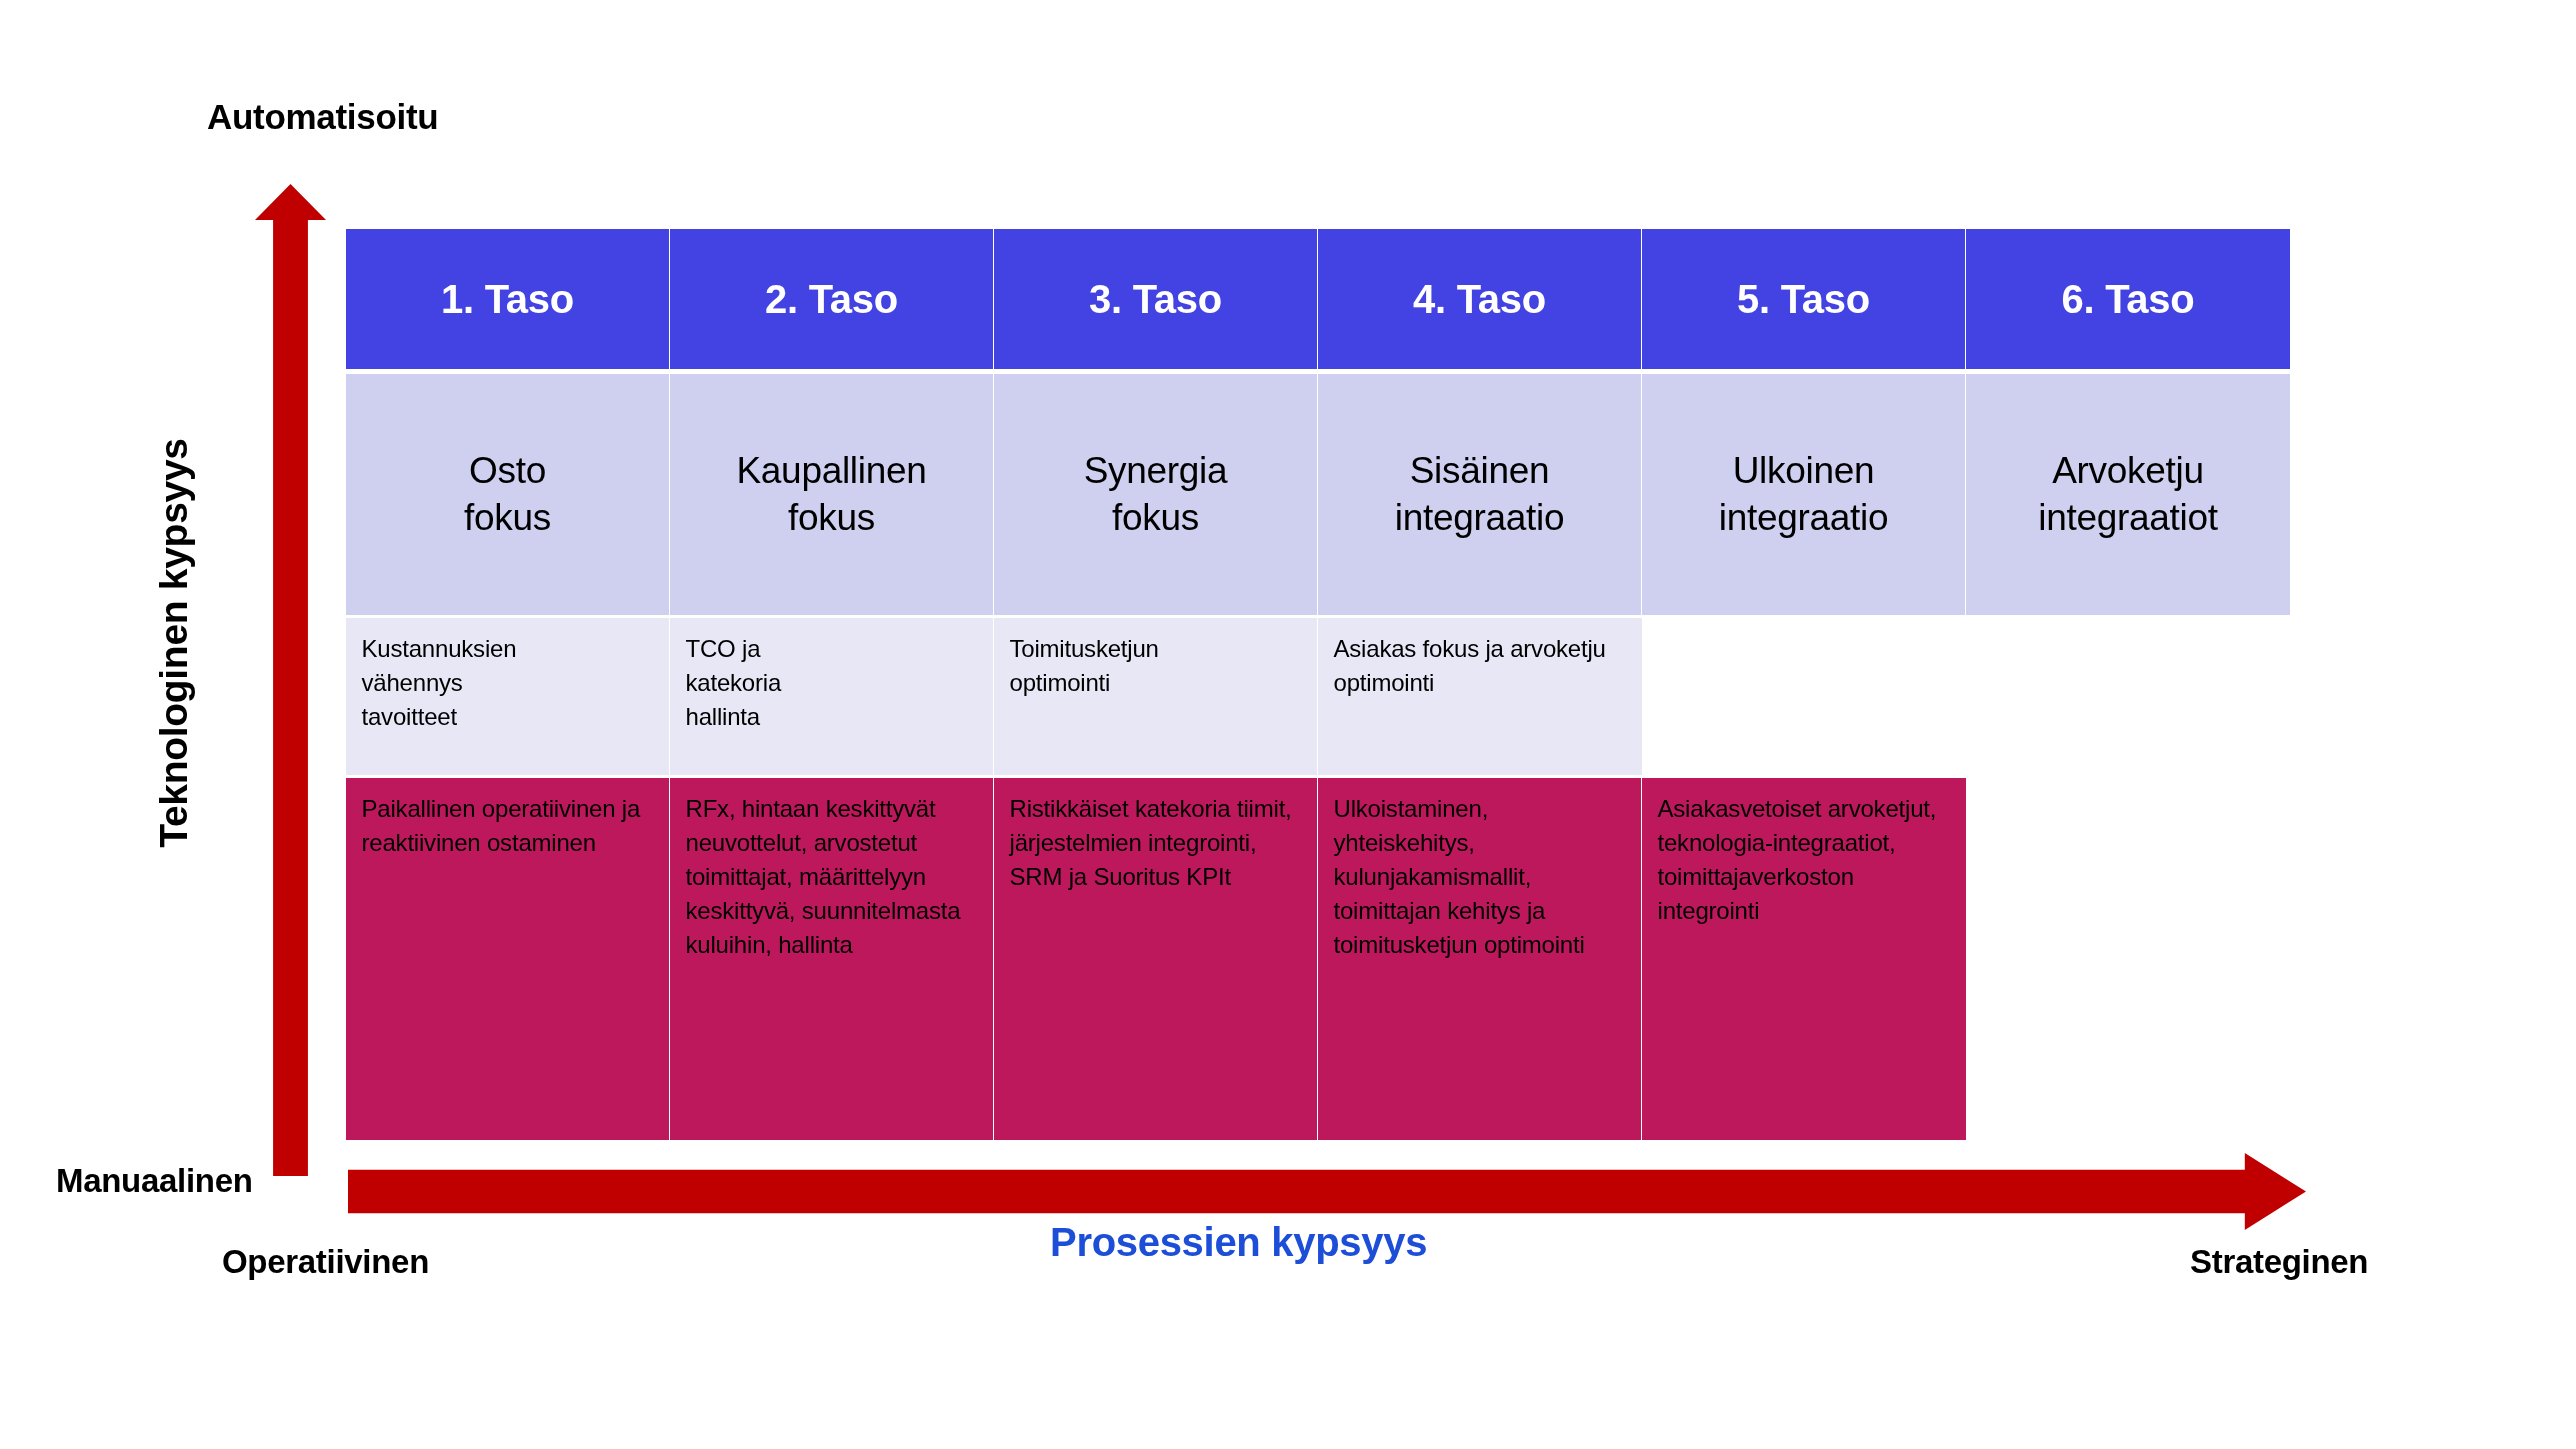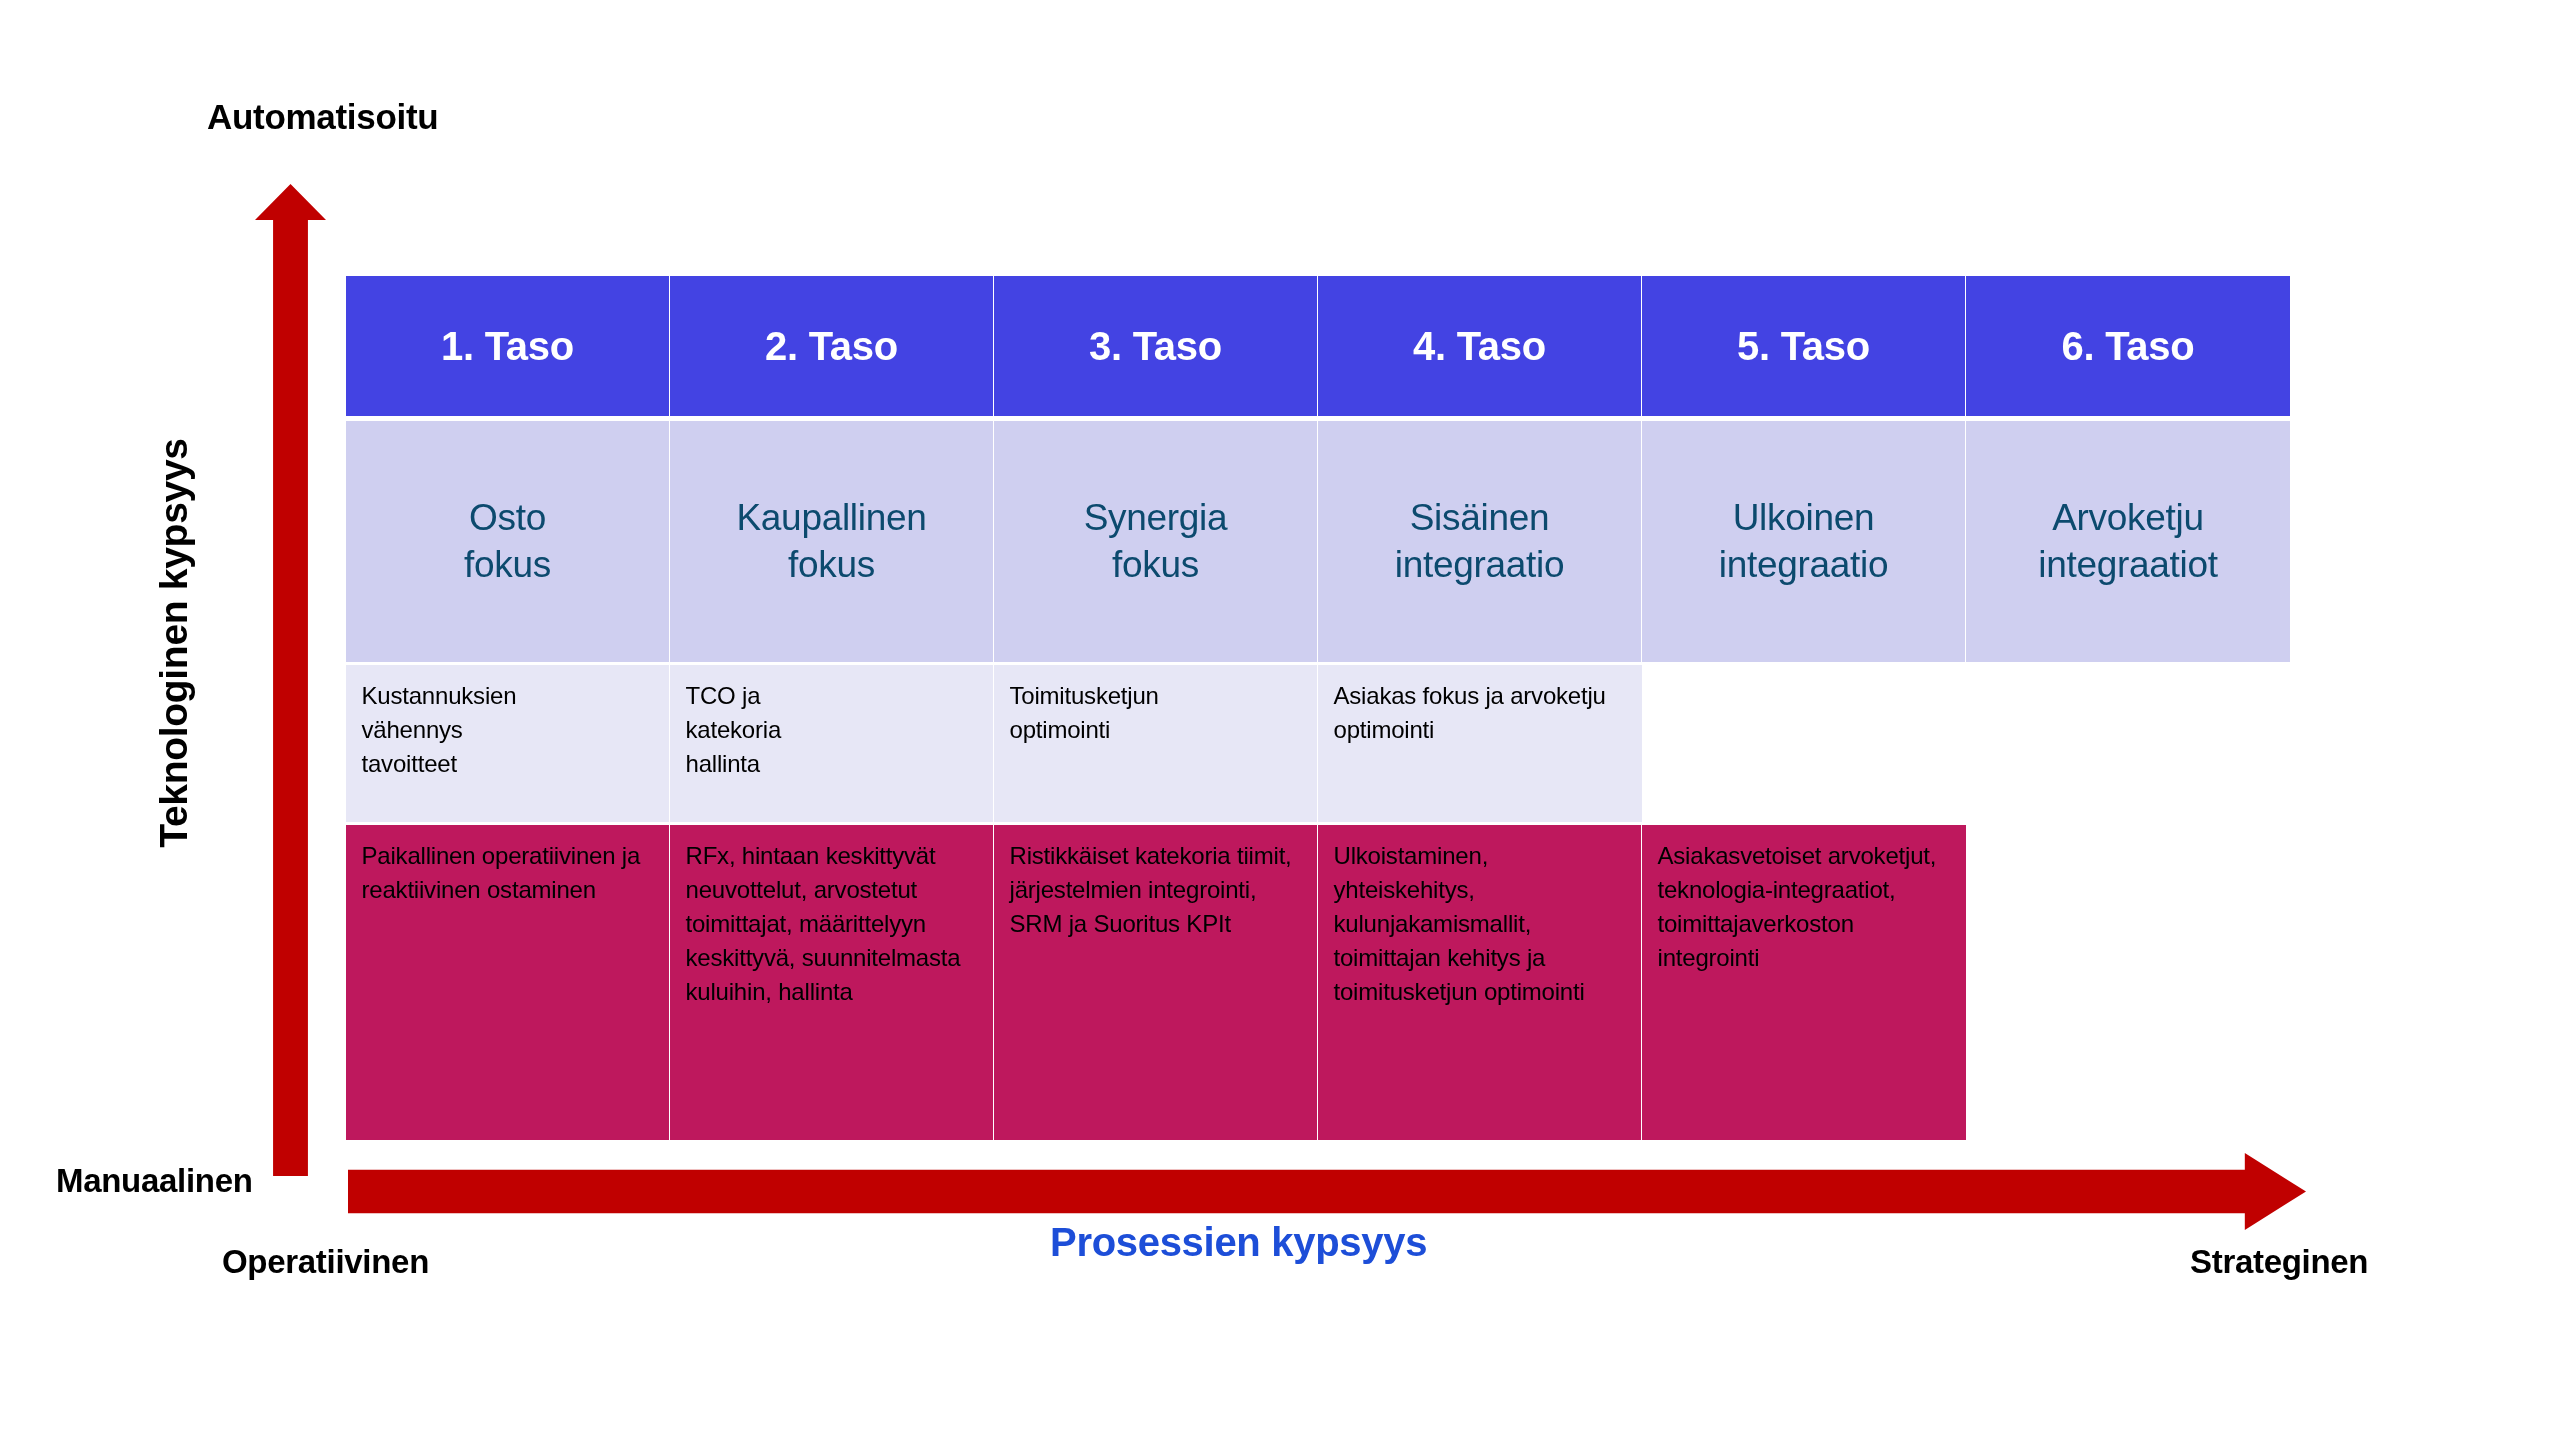--- a/index.html
+++ b/index.html
@@ -111,21 +111,21 @@
     top: 229px;
     width: 1946px;
     height: 911px;
     display: flex;
     flex-direction: column;
   }
   .matrix-row {
     display: flex;
     width: 100%;
   }
-  .row-header   { height: 140px; margin-top: 47px; }
+  .row-header   { height: 140px; }
   .row-focus    { height: 246px; }
   .row-outcome  { height: 160px; }
   .row-detail   { flex: 1 1 auto; }
 
   .cell {
     width: 324px;
     box-sizing: border-box;
     border-right: 1.9px solid #ffffff;
     display: flex;
   }
@@ -146,21 +146,21 @@
   }
 
   
   .cell-focus {
     background: #CFCFF0;
     align-items: center;
     justify-content: center;
     border-top: 5.2px solid #ffffff;
   }
   .cell-focus .txt {
-    color: #0c4a6e;
+    color: #000000;
     font-size: 37px;
     font-weight: normal;
     text-align: center;
     line-height: 1.26;
     letter-spacing: -0.3px;
     white-space: pre-line;
   }
 
   
   .cell-outcome {

